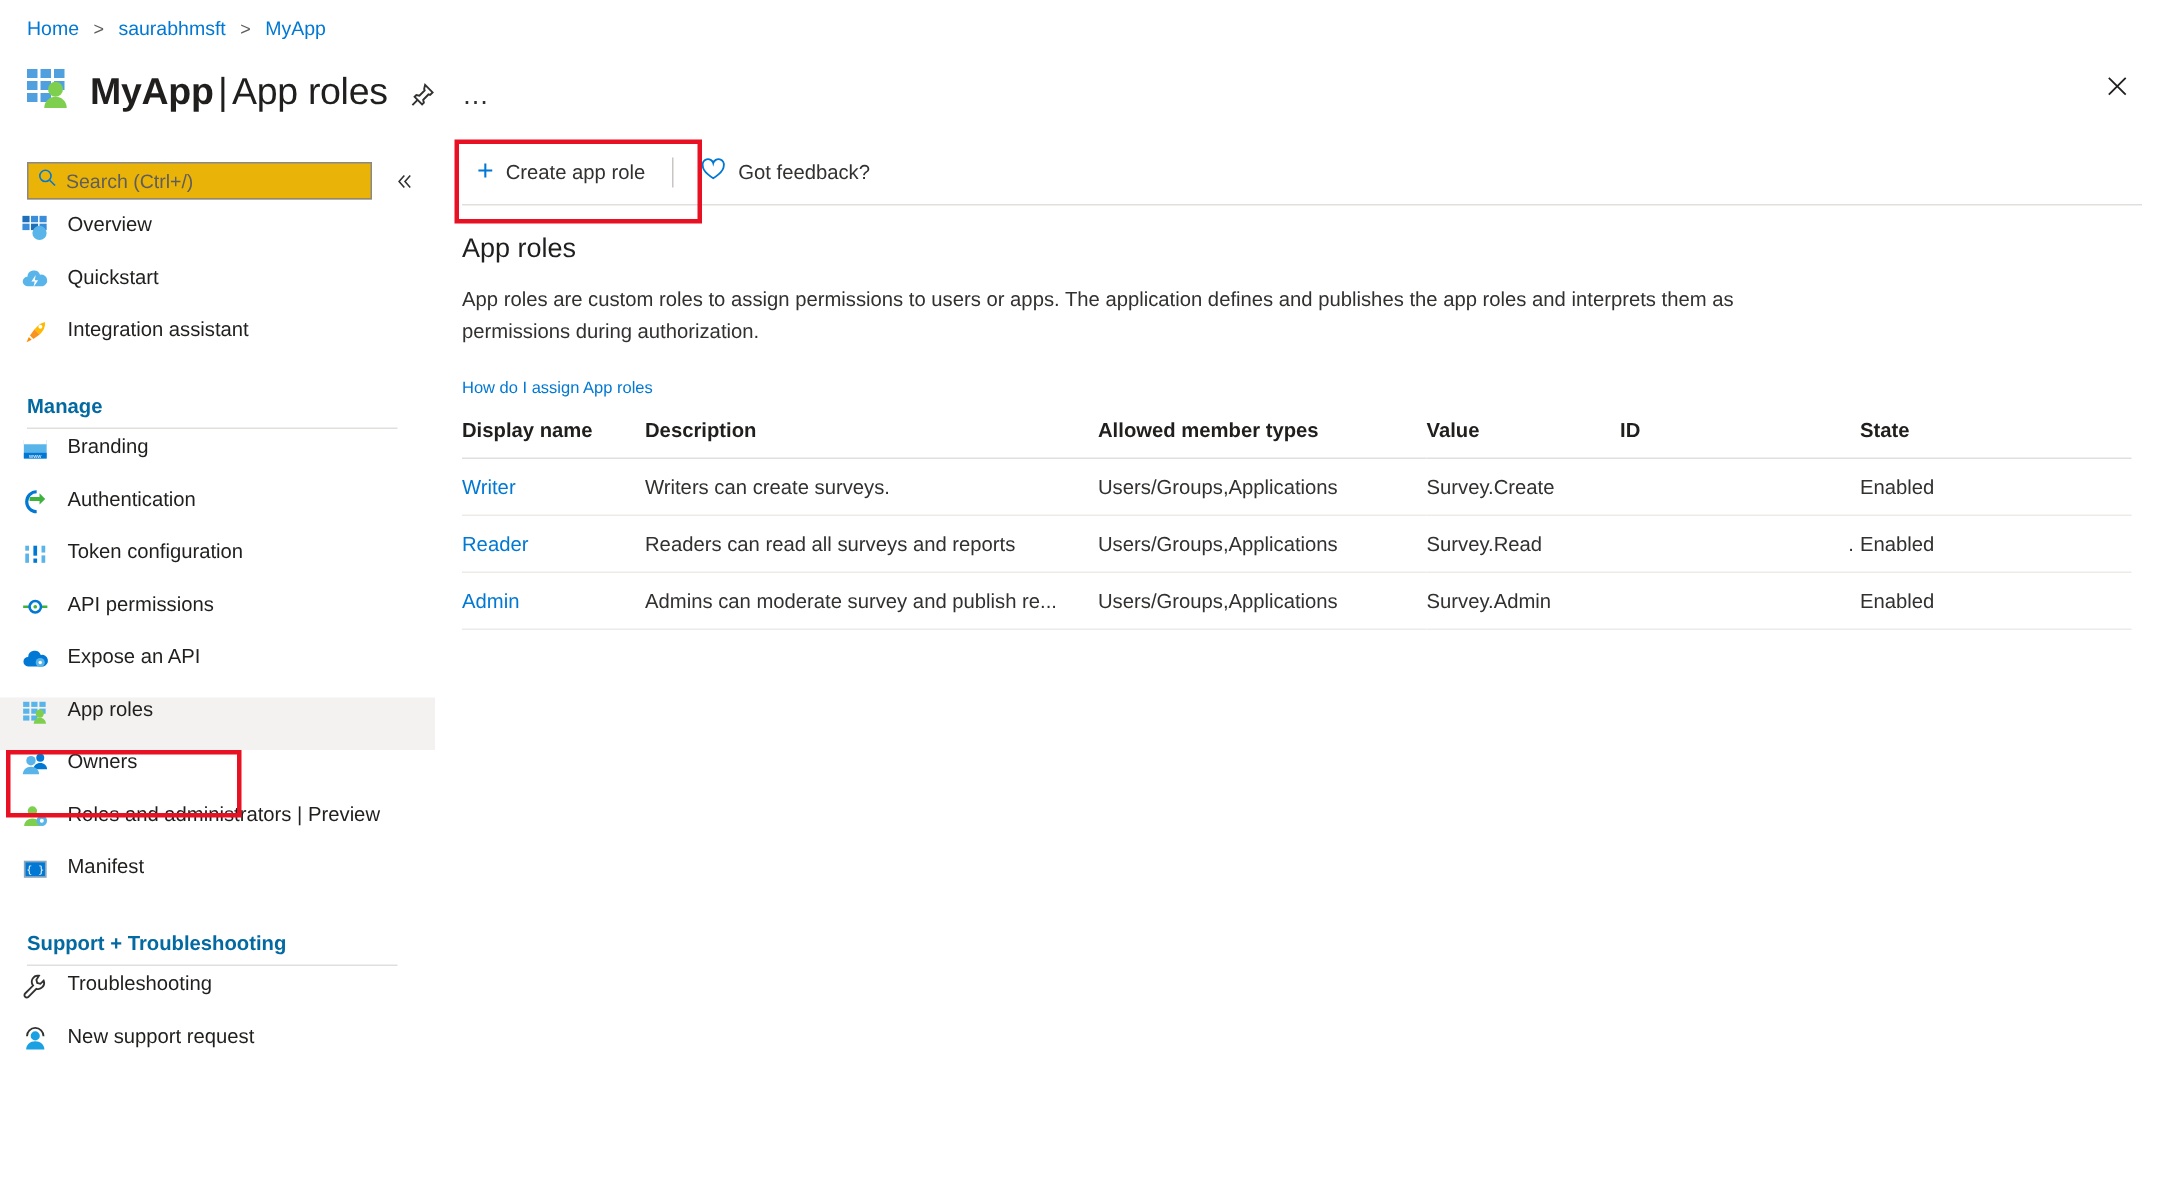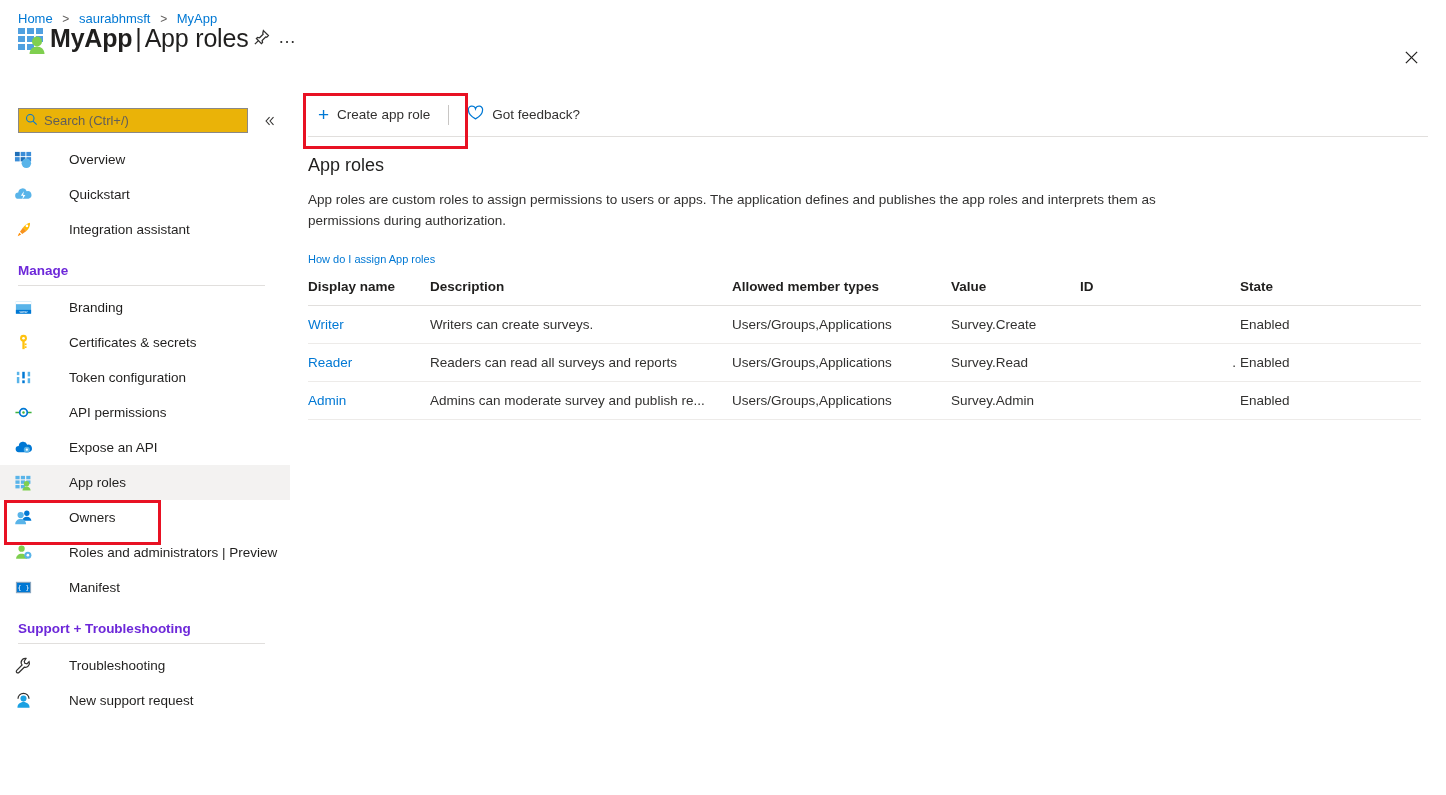--- a/index.html
+++ b/index.html
@@ -17,22 +17,22 @@
   .breadcrumb {
     position: absolute; left: 18px; top: 10px;
     font-size: 13px; line-height: 18px;
     white-space: nowrap;
   }
   .bc-link { color: #0078d4; cursor: pointer; }
   .bc-sep { color: #605e5c; margin: 0 6px; font-size: 12px; }
 
   
   .title-row {
-    position: absolute; left: 16px; top: 24px;
-    display: flex; align-items: flex-start; 
+    position: absolute; left: 16px; top: 42px;
+    display: flex; align-items: flex-end; gap: 10px;
     white-space: nowrap;
   }
   .app-icon { width: 34px; height: 34px; position: relative; flex: none; }
   .page-title {
     font-size: 25px; font-weight: 600; letter-spacing: -0.2px;
     color: #201f1e;
   }
   .title-sep { font-weight: 400; color: #201f1e; padding: 0 3px; }
   .title-sub { font-weight: 400; }
   .ico-btn {
@@ -67,33 +67,33 @@
   .collapse-btn {
     position: absolute; left: 258px; top: 9px;
     width: 24px; height: 24px;
     display: flex; align-items: center; justify-content: center;
     color: #323130; font-size: 15px; cursor: pointer;
   }
 
   .nav { position: absolute; left: 0; top: 42px; width: 290px; }
   .nav-item {
     position: relative;
-    display: flex; align-items: center;
+    display: flex; align-items: flex-start;
     height: 35px; padding-left: 14px;
     font-size: 13.5px; color: #201f1e;
-    cursor: pointer; white-space: nowrap; gap: 24px;
+    cursor: pointer; white-space: nowrap;
   }
   .nav-item.selected { background: #f3f2f1; }
   .nav-ico {
     width: 20px; height: 20px; flex: none;
     margin-right: 11px; position: relative;
     display: inline-block;
   }
   .nav-group {
-    font-size: 13.5px; font-weight: 700; color: #6d28d9;
+    font-size: 13.5px; font-weight: 700; color: #0369a1;
     padding: 16px 0 3px 18px;
   }
   .nav-divider { height: 1px; background: #e1dfdd; margin: 4px 25px 4px 18px; }
 
   
   .redbox {
     position: absolute; border: 3px solid #e81123;
     pointer-events: none; z-index: 40;
   }
 
@@ -260,33 +260,30 @@
           <svg width="19" height="19" viewBox="0 0 20 20">
             <rect x="2" y="3.5" width="16" height="13" fill="#59b4e9"></rect>
             <rect x="2" y="3.5" width="16" height="3" fill="#ffffff"></rect>
             <rect x="2" y="12.5" width="16" height="4" fill="#0078d4"></rect>
             <text x="10" y="16" font-size="4" fill="#ffffff" text-anchor="middle" font-family="sans-serif">www</text>
           </svg>
         </span>
         <span>Branding</span>
       </div>
 
-
-      <div class="nav-item">
-        <span class="nav-ico">
-          <svg width="19" height="19" viewBox="0 0 20 20">
-            <circle cx="10" cy="5.5" r="3.6" fill="#ffc20e"></circle>
-            <circle cx="10" cy="5.5" r="1.4" fill="#ffffff"></circle>
-            <rect x="8.8" y="8" width="2.4" height="9" fill="#ffc20e"></rect>
-            <rect x="11.2" y="11" width="2" height="1.8" fill="#ffc20e"></rect>
-            <rect x="11.2" y="14" width="2" height="1.8" fill="#ffc20e"></rect>
-          </svg>
-        </span>
-        <span>Certificates &amp; secrets</span>
-      </div>
+      <div class="nav-item">
+        <span class="nav-ico">
+          <svg width="19" height="19" viewBox="0 0 20 20" fill="none">
+            <path d="M11 3a7 7 0 100 14" stroke="#0078d4" stroke-width="2.2"></path>
+            <polygon points="6,6.6 13,6.6 13,4 17,8 13,12 13,9.4 6,9.4" fill="#3db33d"></polygon>
+          </svg>
+        </span>
+        <span>Authentication</span>
+      </div>
+
 
       <div class="nav-item">
         <span class="nav-ico">
           <svg width="19" height="19" viewBox="0 0 20 20">
             <rect x="3" y="4" width="2.6" height="12" fill="#59b4e9"></rect>
             <rect x="8.7" y="4" width="2.6" height="12" fill="#0078d4"></rect>
             <rect x="14.4" y="4" width="2.6" height="12" fill="#59b4e9"></rect>
             <rect x="2.2" y="7.5" width="4.2" height="2" fill="#ffffff"></rect>
             <rect x="7.9" y="11" width="4.2" height="2" fill="#ffffff"></rect>
             <rect x="13.6" y="8.8" width="4.2" height="2" fill="#ffffff"></rect>

